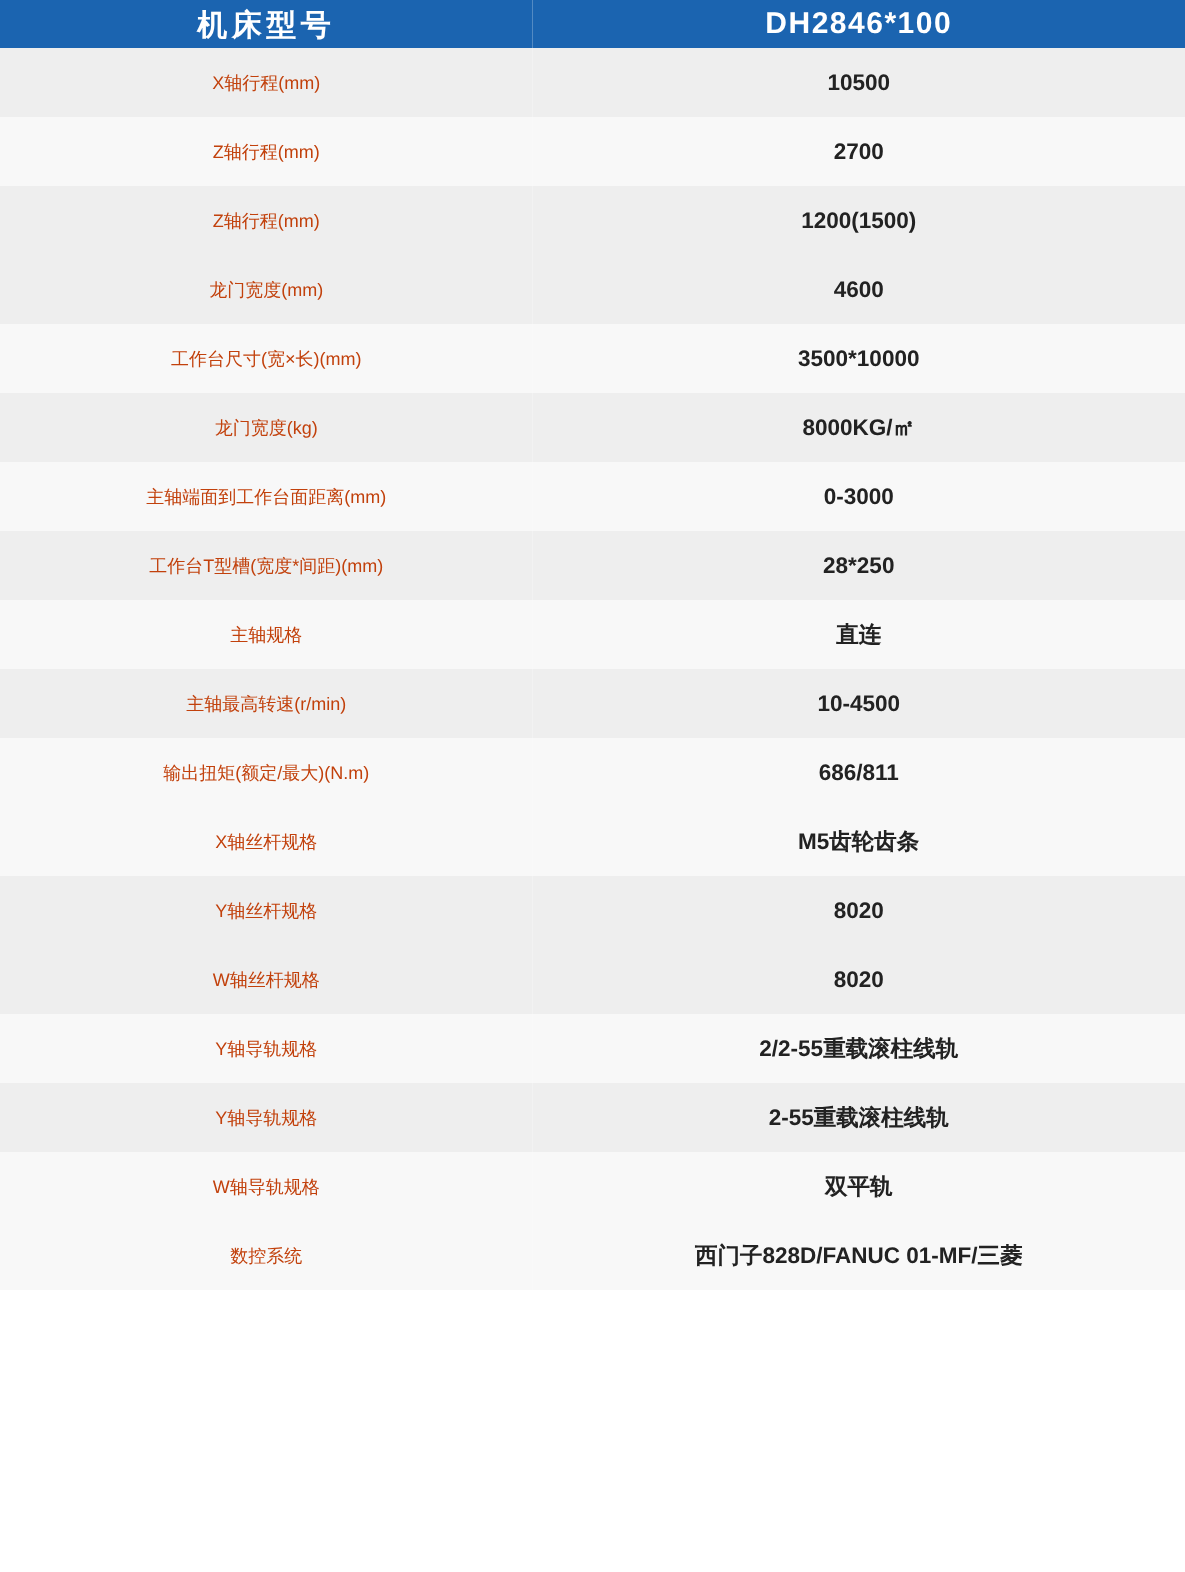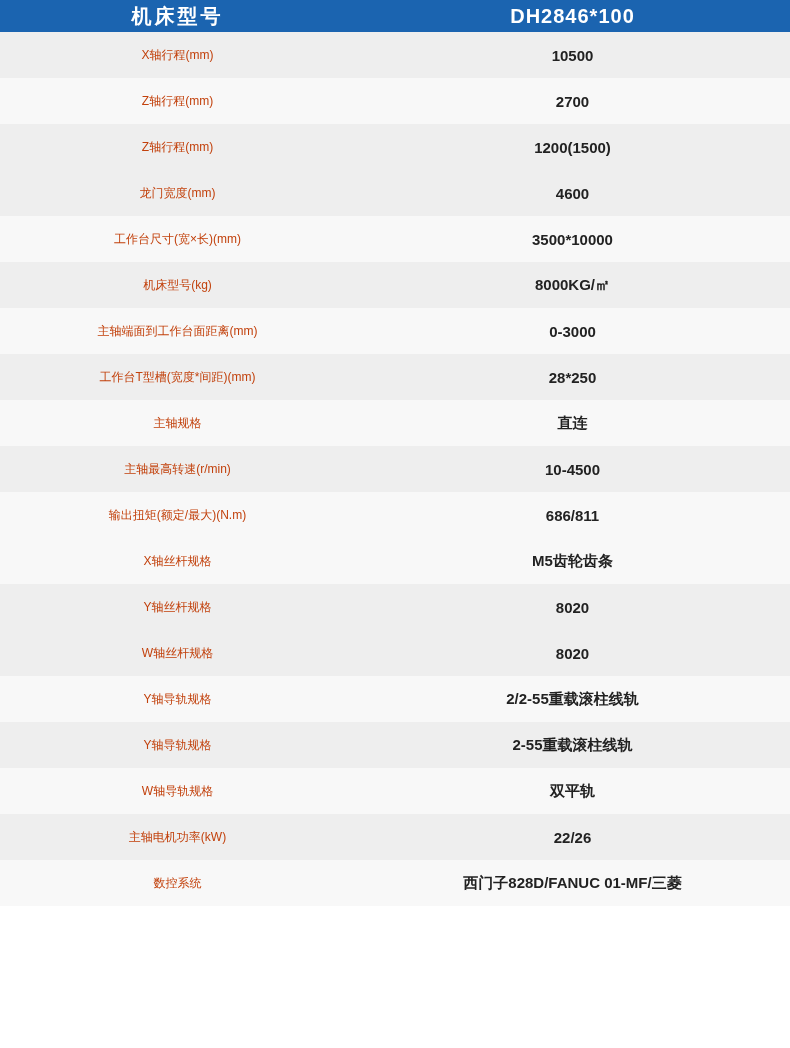--- a/index.html
+++ b/index.html
@@ -79,21 +79,21 @@
       </tr>
       <tr class="odd">
         <td class="label">龙门宽度(mm)</td>
         <td class="value">4600</td>
       </tr>
       <tr class="even">
         <td class="label">工作台尺寸(宽×长)(mm)</td>
         <td class="value">3500*10000</td>
       </tr>
       <tr class="odd">
-        <td class="label">机床型号(kg)</td>
+        <td class="label">龙门宽度(kg)</td>
         <td class="value">8000KG/㎡</td>
       </tr>
       <tr class="even">
         <td class="label">主轴端面到工作台面距离(mm)</td>
         <td class="value">0-3000</td>
       </tr>
       <tr class="odd">
         <td class="label">工作台T型槽(宽度*间距)(mm)</td>
         <td class="value">28*250</td>
       </tr>
@@ -126,22 +126,18 @@
         <td class="value">2/2-55重载滚柱线轨</td>
       </tr>
       <tr class="odd">
         <td class="label">Y轴导轨规格</td>
         <td class="value">2-55重载滚柱线轨</td>
       </tr>
       <tr class="even">
         <td class="label">W轴导轨规格</td>
         <td class="value">双平轨</td>
       </tr>
-      <tr class="odd">
-        <td class="label">主轴电机功率(kW)</td>
-        <td class="value">22/26</td>
-      </tr>
       <tr class="even">
         <td class="label">数控系统</td>
         <td class="value">西门子828D/FANUC 01-MF/三菱</td>
       </tr>
     </tbody>
 </table>
 
 </body></html>

